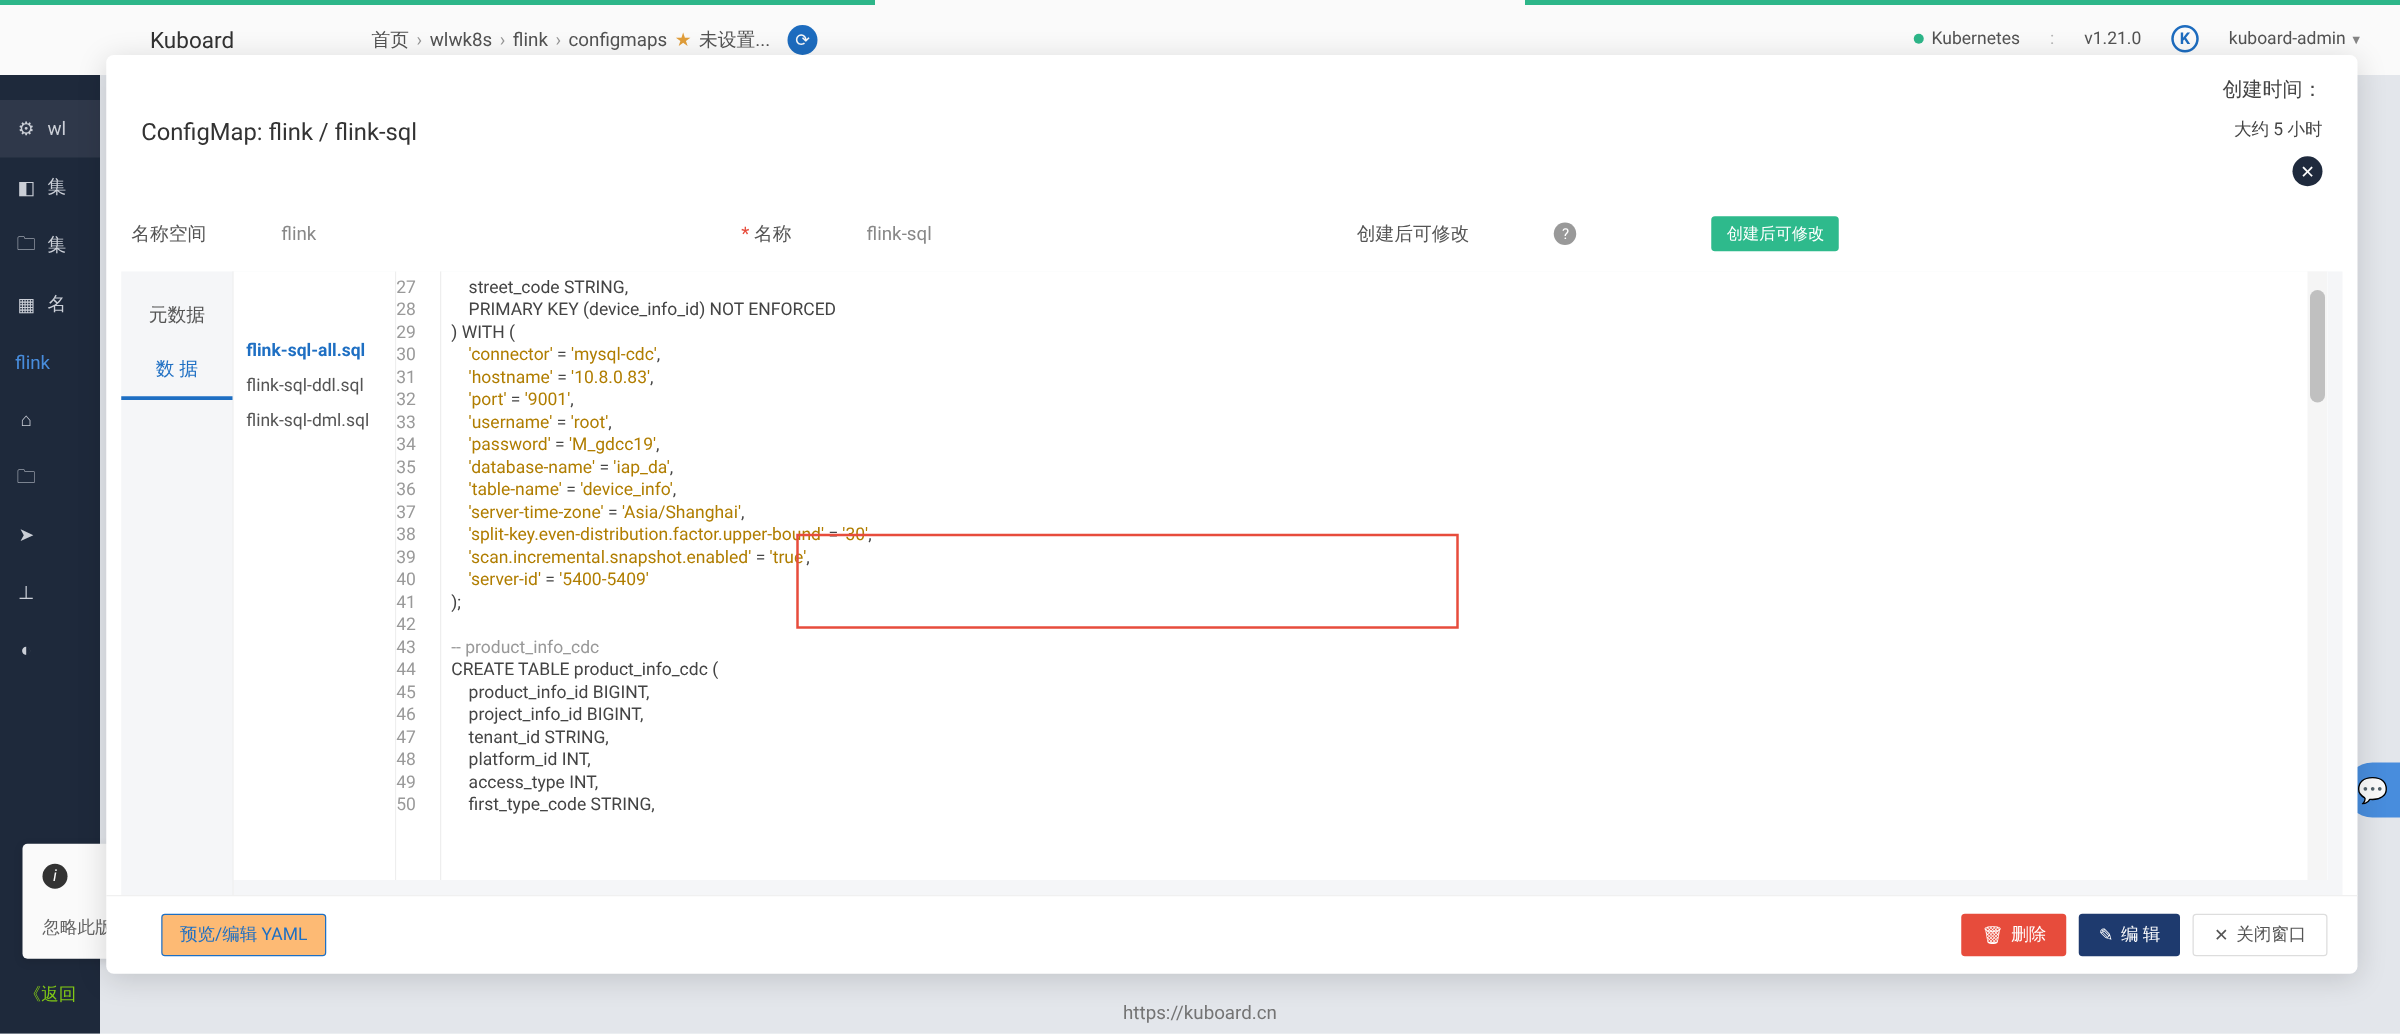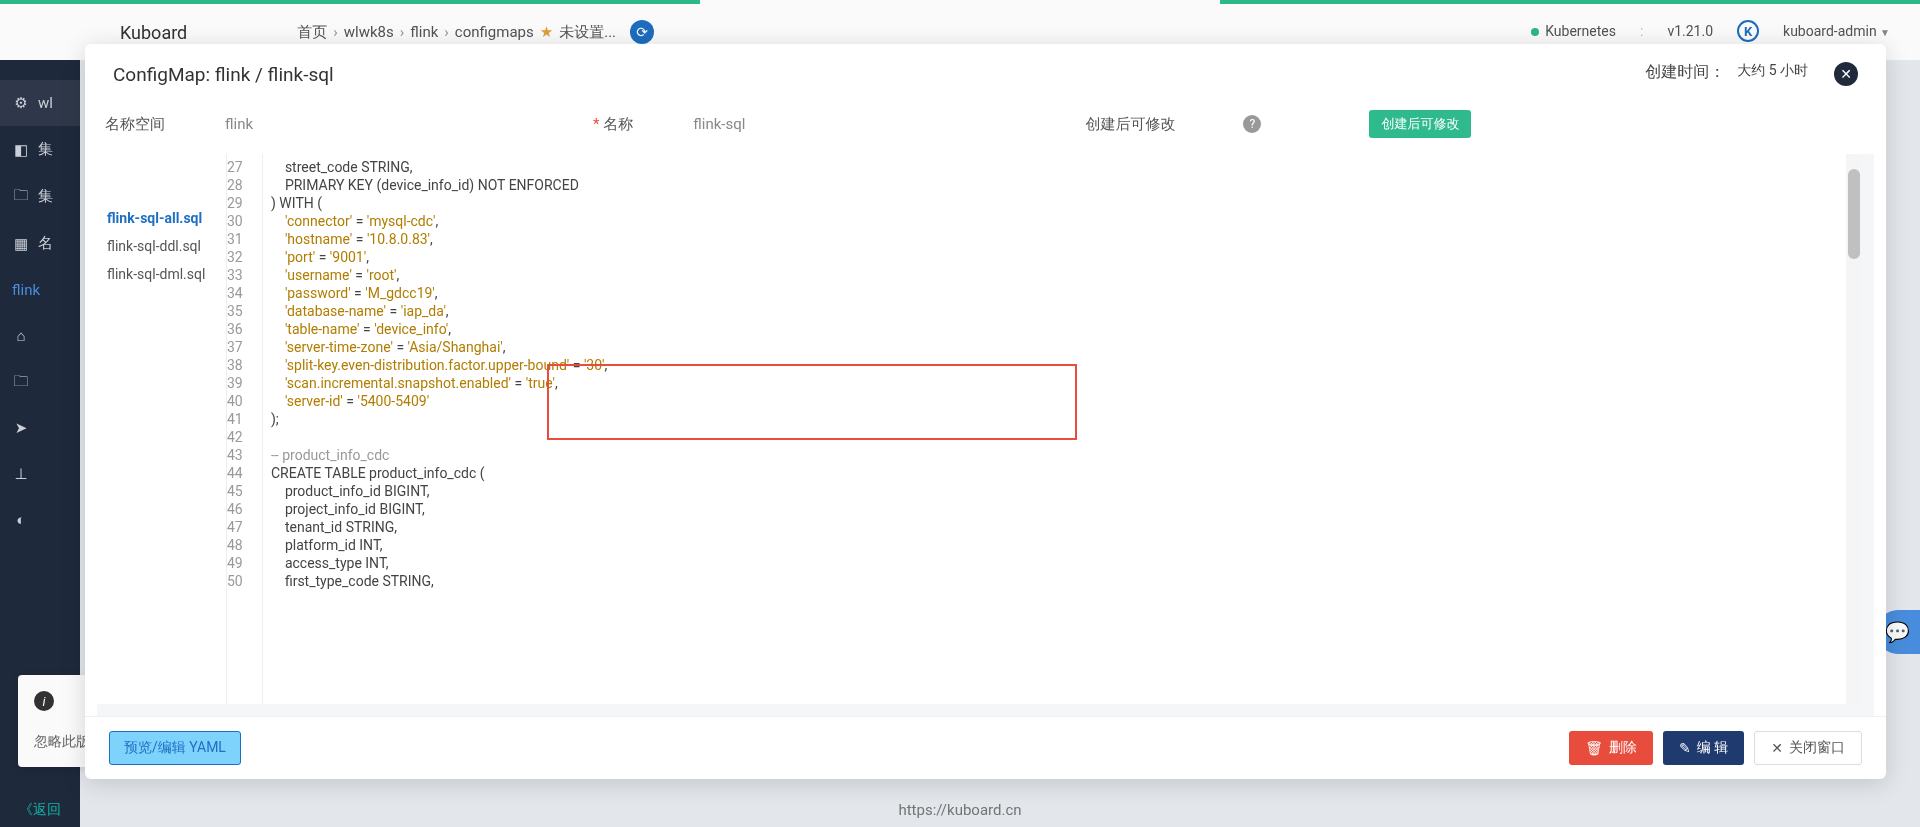--- a/index.html
+++ b/index.html
@@ -16,36 +16,36 @@
     .bg-right { position: absolute; right: 30px; top: 20px; display: flex; align-items: center; gap: 24px; font-size: 14px; color: #555; }
     .bg-right .dot { width: 8px; height: 8px; background: #2eba8c; border-radius: 50%; display: inline-block; margin-right: 6px; }
     .bg-right .kb-badge { width: 22px; height: 22px; border-radius: 50%; border: 2px solid #1e6fc3; color: #1e6fc3; display: inline-flex; align-items: center; justify-content: center; font-weight: bold; font-size: 13px; }
     .bg-right .caret { font-size: 10px; color: #888; }
     
     .bg-sidebar { position: absolute; left: 0; top: 60px; bottom: 0; width: 80px; background: #1f2a3d; padding-top: 20px; }
     .bg-sidebar .item { color: #d0d4dc; font-size: 15px; padding: 14px 12px; display: flex; align-items: center; gap: 8px; }
     .bg-sidebar .item.active { background: rgba(255,255,255,0.08); }
     .bg-sidebar .item.blue { color: #4a90e2; }
     .bg-sidebar .icon { width: 18px; height: 18px; display: inline-flex; align-items: center; justify-content: center; flex-shrink: 0; }
-    .bg-sidebar .chev { position: absolute; bottom: 8px; left: 0; right: 0; text-align: center; color: #14b8a6; font-size: 14px; }
+    .bg-sidebar .chev { position: absolute; bottom: 22px; left: 0; right: 0; text-align: center; color: #84cc16; font-size: 14px; }
     
     .bg-update-box { position: absolute; left: 18px; top: 675px; background: #fff; border-radius: 4px; padding: 16px; width: 300px; box-shadow: 0 2px 8px rgba(0,0,0,0.1); }
     .bg-update-box .irow { display: flex; align-items: center; gap: 10px; }
     .bg-update-box .info-icon { width: 20px; height: 20px; background: #333; border-radius: 50%; color: #fff; display: inline-flex; align-items: center; justify-content: center; font-size: 13px; font-style: italic; }
     
     .bg-tag { position: absolute; right: 42px; top: 300px; background: #fff; border: 1px solid #ddd; padding: 6px 10px; font-size: 14px; color: #666; border-radius: 3px; }
     .bg-footer-link { position: absolute; bottom: 8px; left: 50%; transform: translateX(-50%); font-size: 15px; color: #777; }
     
     
     .modal-overlay { position: absolute; inset: 0; background: rgba(0,0,0,0.02); }
     .modal { position: absolute; left: 85px; top: 44px; right: 34px; bottom: 48px; background: #fff; border-radius: 6px; box-shadow: 0 4px 24px rgba(0,0,0,0.15); display: flex; flex-direction: column; }
     
     .modal-header { padding: 18px 28px 14px; display: flex; align-items: center; justify-content: space-between; }
     .modal-header .title { font-size: 19px; color: #333; }
-    .modal-header .right { display: flex; align-items: flex-start; gap: 12px; font-size: 16px; color: #444; }
+    .modal-header .right { display: flex; align-items: flex-end; gap: 12px; font-size: 16px; color: #444; flex-direction: column; }
     .modal-header .close { width: 24px; height: 24px; border-radius: 50%; background: #1f2a3d; color: #fff; display: inline-flex; align-items: center; justify-content: center; font-size: 14px; cursor: pointer; margin-left: 14px; }
     
     .modal-info { padding: 10px 20px 16px; display: flex; align-items: center; gap: 0; font-size: 15px; }
     .modal-info .pair { display: flex; align-items: center; gap: 60px; }
     .modal-info .lbl { color: #555; }
     .modal-info .lbl.req::before { content: '* '; color: #e74c3c; }
     .modal-info .val { color: #888; }
     .modal-info .sp2 { width: 340px; }
     .modal-info .qmark { width: 18px; height: 18px; border-radius: 50%; background: #999; color: #fff; display: inline-flex; align-items: center; justify-content: center; font-size: 12px; margin-left: 8px; }
     .modal-info .tag-green { background: #2eba8c; color: #fff; padding: 5px 12px; border-radius: 3px; font-size: 13px; margin-left: 48px; }
@@ -72,21 +72,21 @@
     .gutter { width: 36px; background: #fff; color: #999; text-align: left; padding: 4px 6px 4px 0; line-height: 18px; border-right: 1px solid #eee; user-select: none; }
     .code { flex: 1; padding: 4px 8px; line-height: 18px; color: #444; white-space: pre; position: relative; }
     .code .line { height: 18px; }
     .tok-str { color: #b07d00; }
     .tok-com { color: #999; }
     .hl-box { position: absolute; border: 2px solid #e74c3c; left: 320px; top: 210px; width: 530px; height: 76px; pointer-events: none; }
     .vscroll { position: absolute; right: 0; top: 0; width: 16px; bottom: 0; background: #f5f5f5; }
     .vscroll .thumb { position: absolute; left: 2px; right: 2px; top: 15px; height: 90px; background: #c0c0c0; border-radius: 6px; }
     
     .modal-footer { padding: 14px 24px; display: flex; align-items: center; justify-content: space-between; border-top: 1px solid #f0f0f0; }
-    .modal-footer .left-btn { border: 1px solid #1e6fc3; color: #1e6fc3; background: #7dd3fc; padding: 7px 14px; border-radius: 3px; font-size: 14px; cursor: pointer; }
+    .modal-footer .left-btn { border: 1px solid #1e6fc3; color: #1e6fc3; background: #fdba74; padding: 7px 14px; border-radius: 3px; font-size: 14px; cursor: pointer; margin-left: 20px; }
     .modal-footer .right-btns { display: flex; gap: 10px; }
     .modal-footer .btn { padding: 7px 16px; border-radius: 3px; font-size: 14px; border: none; cursor: pointer; display: inline-flex; align-items: center; gap: 6px; }
     .modal-footer .btn-del { background: #e74c3c; color: #fff; }
     .modal-footer .btn-edit { background: #1e3a6e; color: #fff; }
     .modal-footer .btn-close { background: #fff; border: 1px solid #ddd; color: #555; }
     
     .chat-bubble { position: absolute; right: 0; top: 610px; width: 44px; height: 44px; background: #4a90e2; border-radius: 50% 0 0 50%; color: #fff; display: flex; align-items: center; justify-content: center; font-size: 20px; }
   </style>
 </head>
 <body>
@@ -188,20 +188,24 @@
     </div>
     <div class="sp2"></div>
     <div class="pair">
       <span class="lbl">创建后可修改</span>
       <span class="qmark">?</span>
       <span class="tag-green">创建后可修改</span>
     </div>
   </div>
 
   <div class="modal-body">
+    <div class="side-tabs">
+      <div class="stab">元数据</div>
+      <div class="stab active">数 据</div>
+    </div>
     <div class="content">
       <div class="editor-row">
         <div class="file-list">
           <div class="fitem active">flink-sql-all.sql</div>
           <div class="fitem">flink-sql-ddl.sql</div>
           <div class="fitem">flink-sql-dml.sql</div>
         </div>
         <div class="code-area">
           <div class="gutter" id="gutter">
               <div>27</div>

